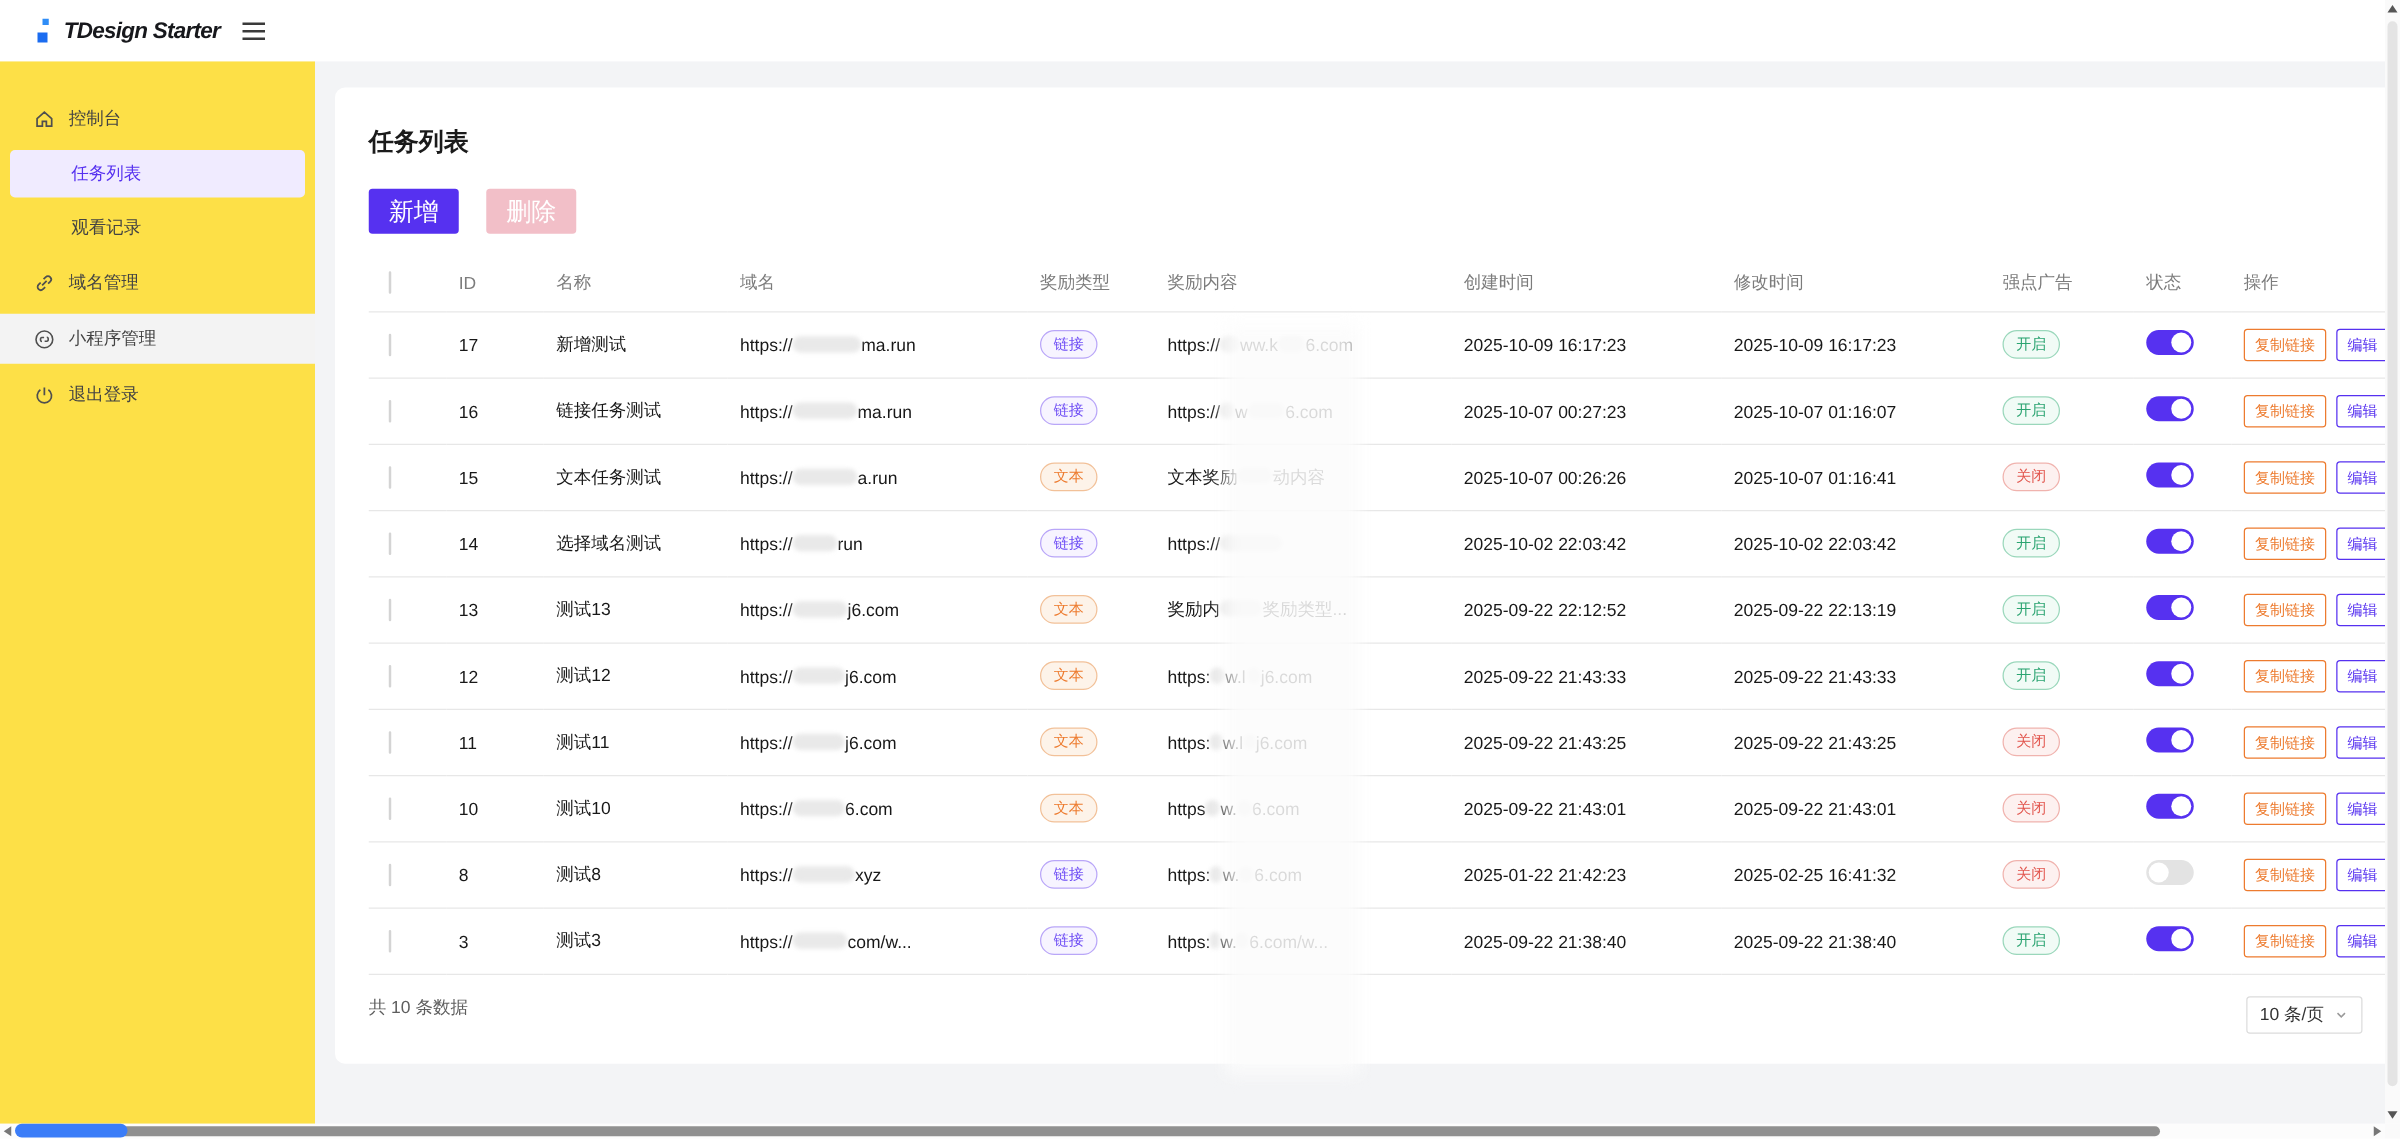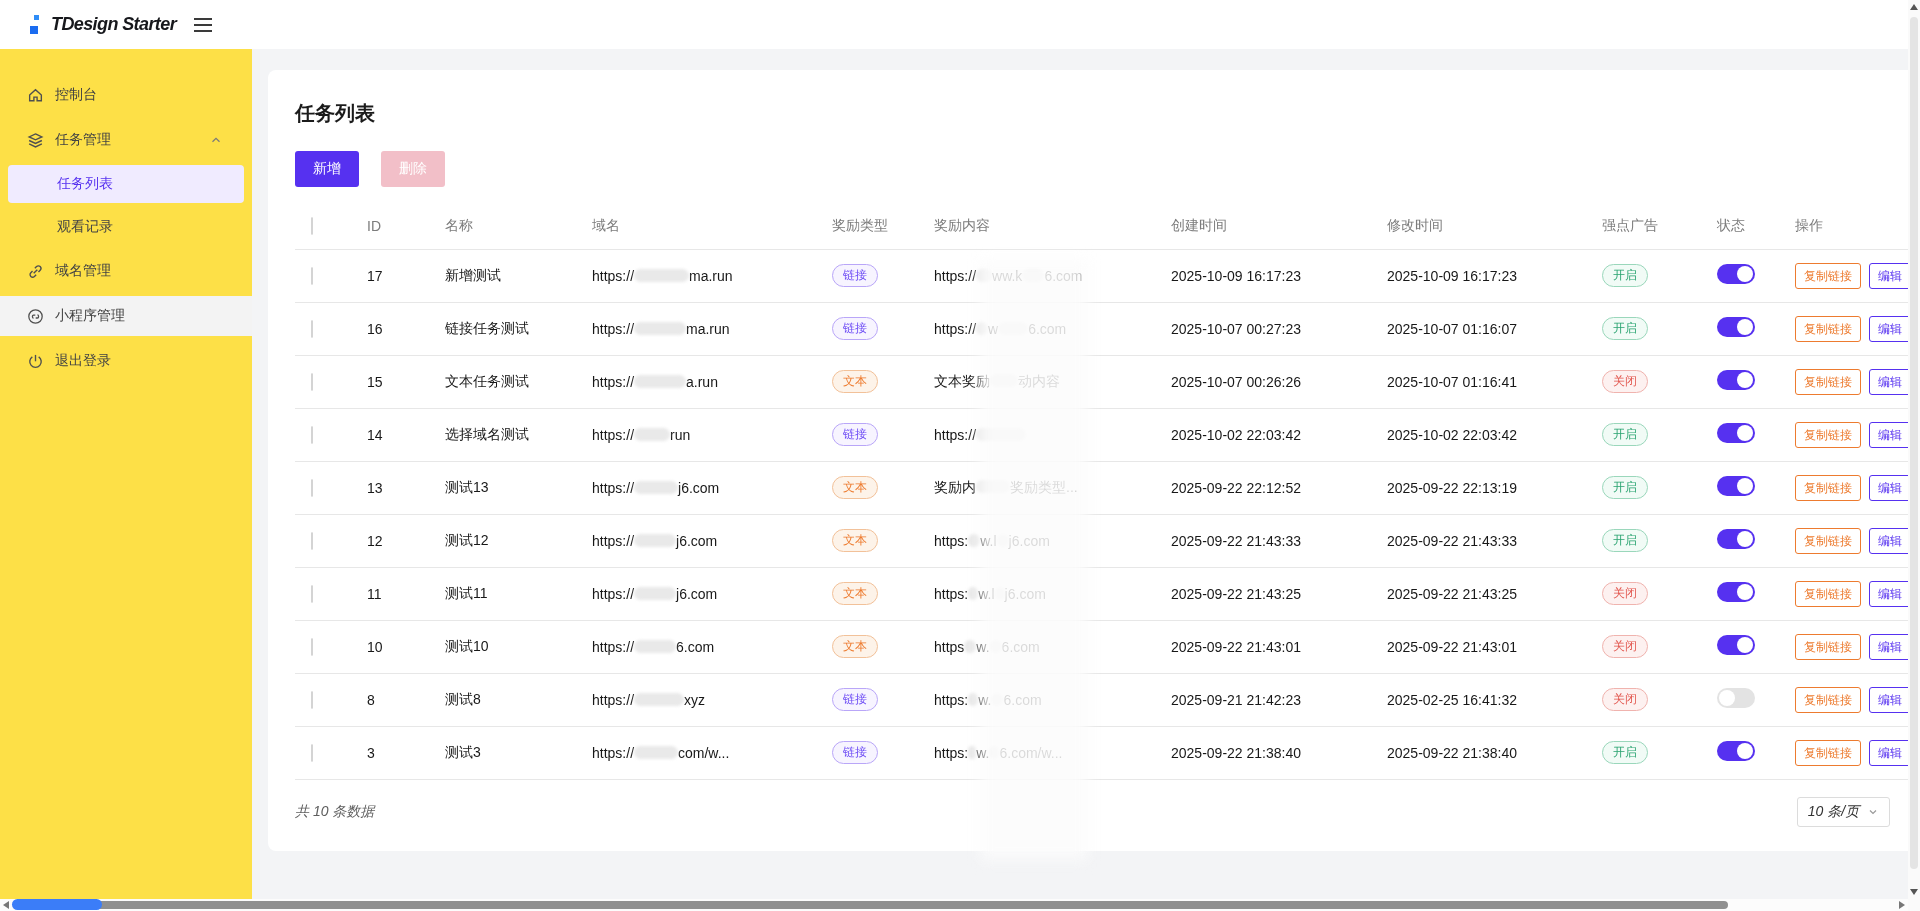--- a/index.html
+++ b/index.html
@@ -23,21 +23,21 @@
   .nav-item svg { margin-right:11px; flex:0 0 auto; }
   .nav-sub { padding-left:57px; height:38px; }
   .nav-selected { background:#f0ebff; color:#5631f0; margin:0 8px 5px 8px; border-radius:4px; padding-left:49px; }
   .nav-hover { background:#f3f3f3; }
   .chev { margin-left:auto; }
   
   .main { position:absolute; left:252px; top:49px; width:1656px; height:850px; background:#f3f4f6; overflow:hidden; }
   .card { position:absolute; left:16px; top:21px; width:1700px; height:781px; background:#fff; border-radius:8px; padding:30px 0 0 27px; }
   .page-title { font-size:20px; font-weight:bold; color:#1b1b1b; margin:0 0 24px 0; }
   .toolbar { display:flex; gap:22px; margin-bottom:16px; }
-  .btn { height:36px; min-width:64px; padding:0 16px; border:none; border-radius:3px; font-size:14px; font-family:"Liberation Sans",sans-serif; cursor:pointer; }
+  .btn { height:36px; min-width:64px; padding:0 16px; border:none; border-radius:3px; font-size:20px; font-family:"Liberation Sans",sans-serif; cursor:pointer; }
   .btn-add { background:#5631f0; color:#fff; }
   .btn-del { background:#f2bfc8; color:#fff; cursor:not-allowed; }
   
   table { border-collapse:collapse; table-layout:fixed; width:1700px; font-size:14px; }
   th { color:#7c7c7c; font-weight:normal; text-align:left; height:46px; padding:0 6px 0 10px; border-bottom:1px solid #e7e7e7; }
   td { height:53px; padding:0 6px 0 10px; border-bottom:1px solid #e7e7e7; color:#181818; white-space:nowrap; overflow:hidden; }
   th:first-child, td:first-child { padding-left:16px; }
   .cb { width:16px; height:16px; border:1px solid #d4d4d4; border-radius:3px; background:#fff; cursor:pointer; }
   .redact { display:inline-block; height:13px; border-radius:7px; background:#e9e9e9; filter:blur(1.5px); vertical-align:-1px; }
   .tag { display:inline-block; padding:1px 10px; font-size:12px; line-height:19px; border-radius:12px; }
@@ -49,21 +49,21 @@
   .toggle-on  { background:#5631f0; }
   .toggle-off { background:#e3e3e3; }
   .toggle .knob { position:absolute; top:2px; width:16px; height:16px; border-radius:50%; background:#fff; }
   .toggle-on  .knob { right:2px; }
   .toggle-off .knob { left:2px; }
   .abtn { display:inline-block; border-radius:3px; background:#fff; font-size:12px; line-height:14px; padding:5px 8px; margin-right:8px; cursor:pointer; white-space:nowrap; font-family:"Liberation Sans",sans-serif; }
   .abtn-copy { color:#ed7b2f; border:1px solid #ed7b2f; }
   .abtn-edit { color:#5631f0; border:1px solid #5631f0; }
   .smudge { position:absolute; left:712px; top:190px; width:108px; height:600px; background:rgba(251,251,252,.85); filter:blur(7px); pointer-events:none; z-index:2; }
   
-  .tfooter { width:1595px; display:flex; justify-content:space-between; align-items:center; margin-top:17px; color:#5e5e5e; font-size:14px;font-style:italic; }
+  .tfooter { width:1595px; display:flex; justify-content:space-between; margin-top:17px; color:#5e5e5e; font-size:14px; }
   .pselect { width:93px; height:30px; border:1px solid #dcdcdc; border-radius:3px; background:#fff; display:flex; align-items:center; justify-content:center; gap:8px; color:#333; cursor:pointer; }
   
   .vscroll { position:absolute; right:0; top:0; width:12px; height:899px; background:#fafafa; z-index:9; }
   .vthumb { position:absolute; left:2px; top:17px; width:8px; height:852px; background:#e4e4e4; border-radius:4px; }
   .arr { position:absolute; width:0; height:0; }
   .arr-up    { left:2px; top:4px;    border-left:4px solid transparent; border-right:4px solid transparent; border-bottom:6px solid #555; }
   .arr-down  { left:2px; bottom:4px; border-left:4px solid transparent; border-right:4px solid transparent; border-top:6px solid #555; }
   .hscroll { position:absolute; left:0; bottom:0; width:1908px; height:12px; background:#fcfcfc; z-index:9; }
   .hthumb { position:absolute; left:16px; top:2px; height:8px; width:1712px; background:#909090; border-radius:4px; }
   .arr-left  { top:2px; left:3px;  border-top:4px solid transparent; border-bottom:4px solid transparent; border-right:6px solid #777; }
@@ -88,31 +88,20 @@
       <i></i>
     </div>
 </div>
 
 <div class="sidebar">
   <div class="nav-item">
     <svg width="17" height="17" viewBox="0 0 16 16" fill="none" stroke="#4f4f4f" stroke-width="1.3">
         <path d="M2.5 7.5 8 2.5l5.5 5v5.5h-4v-3.5h-3v3.5h-4z"></path>
       </svg>
     <span>控制台</span>
-  </div>
-  <div class="nav-item">
-    <svg width="17" height="17" viewBox="0 0 16 16" fill="none" stroke="#4f4f4f" stroke-width="1.3">
-        <path d="M8 1.8 14 4.6 8 7.4 2 4.6z"></path>
-        <path d="M2 8l6 2.8L14 8"></path>
-        <path d="M2 11.2 8 14l6-2.8"></path>
-      </svg>
-    <span>任务管理</span>
-    <svg class="chev" width="14" height="14" viewBox="0 0 16 16" fill="none" stroke="#7a7a7a" stroke-width="1.4">
-        <path d="M4 10l4-4 4 4"></path>
-      </svg>
   </div>
   <div class="nav-item nav-sub nav-selected">
     <span>任务列表</span>
   </div>
   <div class="nav-item nav-sub">
     <span>观看记录</span>
   </div>
   <div class="nav-item">
     <svg width="17" height="17" viewBox="0 0 16 16" fill="none" stroke="#4f4f4f" stroke-width="1.3">
         <path d="M6.3 9.7l3.4-3.4"></path>
@@ -278,21 +267,21 @@
             <td><span class="toggle toggle-on"><i class="knob"></i></span></td>
             <td><span class="abtn abtn-copy">复制链接</span><span class="abtn abtn-edit">编辑</span></td>
           </tr>
           <tr>
             <td><span class="cb"></span></td>
             <td>8</td>
             <td>测试8</td>
             <td><span>https://</span><span class="redact" style="width: 50px;"></span><span>xyz</span></td>
             <td><span class="tag tag-link">链接</span></td>
             <td><span>https:</span><span class="redact" style="width: 10px;"></span><span>w.</span><span class="redact" style="width: 12px;"></span><span>6.com</span></td>
-            <td>2025-09-21 21:42:23</td>
+            <td>2025-01-22 21:42:23</td>
             <td>2025-02-25 16:41:32</td>
             <td><span class="tag tag-closed">关闭</span></td>
             <td><span class="toggle toggle-off"><i class="knob"></i></span></td>
             <td><span class="abtn abtn-copy">复制链接</span><span class="abtn abtn-edit">编辑</span></td>
           </tr>
           <tr>
             <td><span class="cb"></span></td>
             <td>3</td>
             <td>测试3</td>
             <td><span>https://</span><span class="redact" style="width: 44px;"></span><span>com/w...</span></td>

